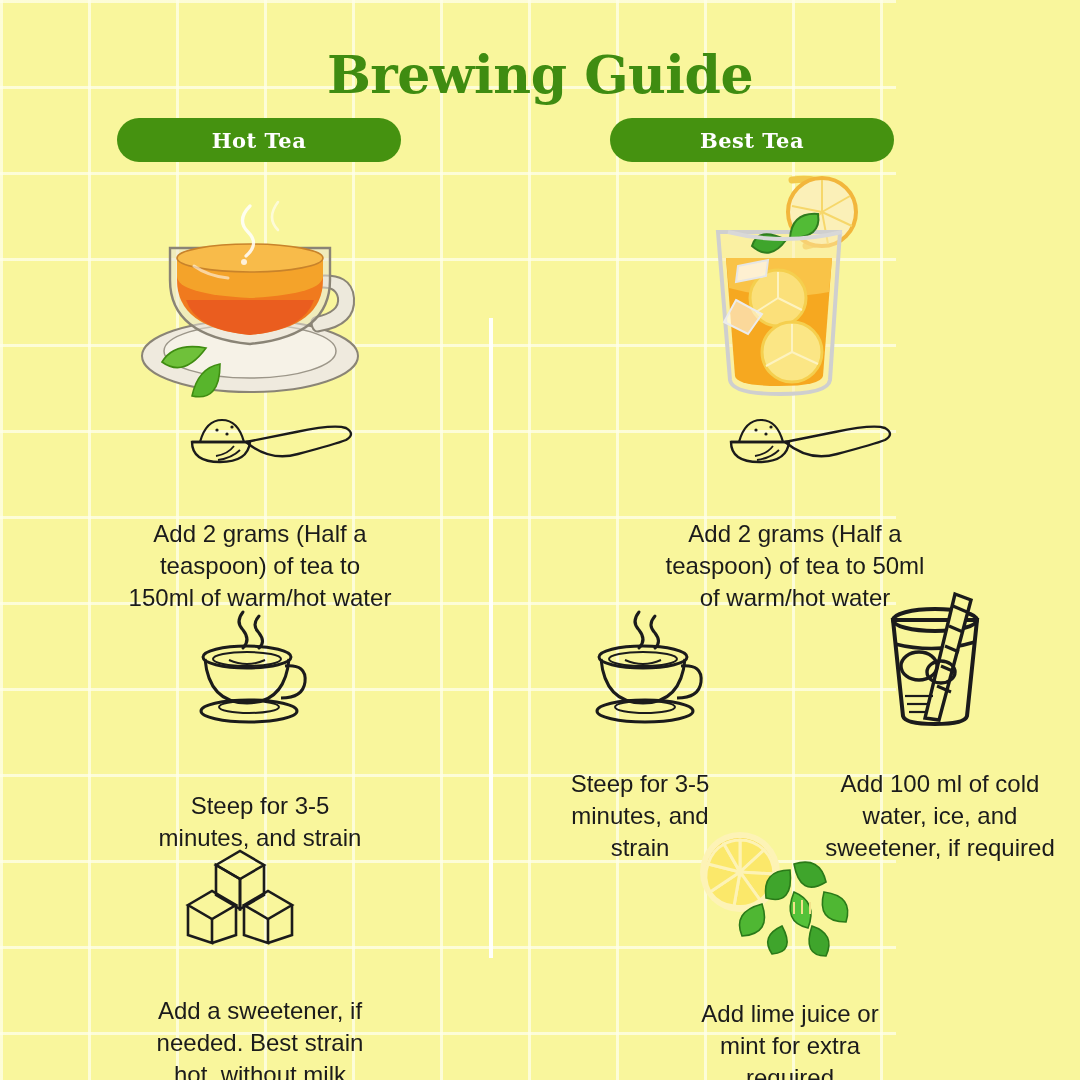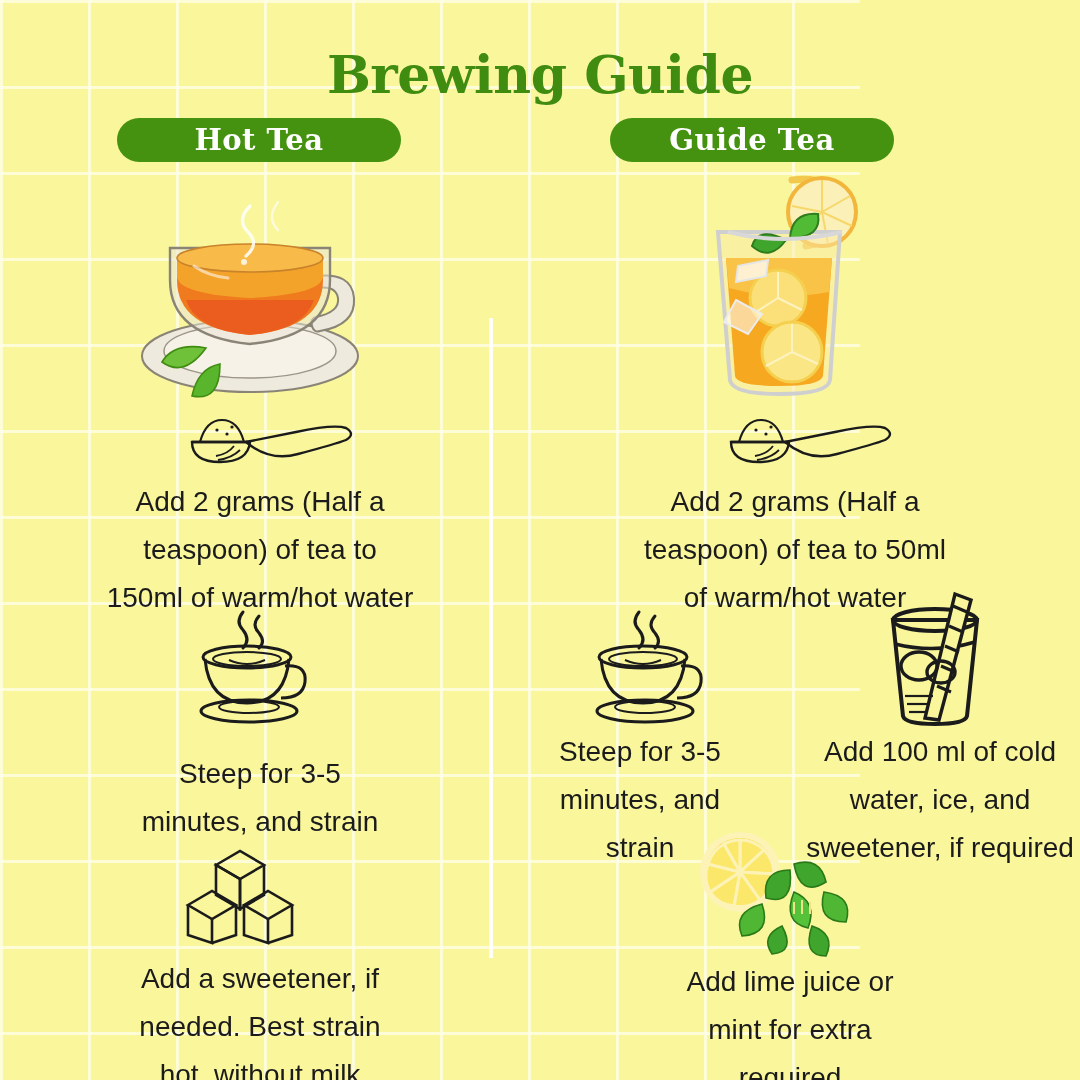--- a/index.html
+++ b/index.html
@@ -9,39 +9,40 @@
     font-family:"Liberation Sans", sans-serif;
     overflow:hidden;
   }
   #page{
     position:relative;
     width:860px;height:1080px;
     background:
       repeating-linear-gradient(to right, rgba(255,255,235,0.75) 0 3px, rgba(255,255,255,0) 3px 88px),
       repeating-linear-gradient(to bottom, rgba(255,255,235,0.75) 0 3px, rgba(255,255,255,0) 3px 86px),
       #f9f69c;
+    padding-left: 36px;
   }
   .title{
     position:absolute;left:0;top:44px;width:1080px;
     text-align:center;
     font-family:"DejaVu Serif", serif;
     font-weight:bold;
     font-size:52px;
     letter-spacing:-0.5px;
     color:#3f8c11;
   }
   .pill{
     position:absolute;
     height:44px;
     border-radius:24px;
     background:#459210;
     color:#ffffff;
     font-family:"DejaVu Serif", serif;
     font-weight:bold;
-    font-size:29px;
+    font-size:21px;
     display:flex;align-items:center;justify-content:center;
     letter-spacing:0.5px;
   }
   #pill-hot{left:117px;top:118px;width:284px;}
   #pill-iced{left:610px;top:118px;width:284px;}
 
   .divider{
     position:absolute;
     left:489px;top:318px;
     width:4px;height:640px;
@@ -49,24 +50,25 @@
     opacity:0.95;
   }
 
   .col{position:absolute;top:0;}
   #col-left{left:0;width:490px;}
   #col-right{left:490px;width:590px;}
 
   .step-text{
     position:absolute;
     color:#1b1b1b;
-    font-size:28px;
-    line-height:48px;
+    font-size:24px;
+    line-height:32px;
     text-align:center;
     white-space:pre-line;
+    margin-top:40px;
   }
   .icon-wrap{position:absolute;}
 
   
   #art-hotcup{left:128px;top:196px;width:250px;height:205px;}
   #ic-spoon-l{left:186px;top:412px;width:165px;height:55px;}
   #txt-l1{left:60px;top:478px;width:400px;}
   #ic-cup-l{left:189px;top:604px;width:130px;height:122px;}
   #txt-l2{left:85px;top:750px;width:350px;}
   #ic-sugar-l{left:176px;top:843px;width:128px;height:104px;}
@@ -86,21 +88,21 @@
   svg{display:block;width:100%;height:100%;overflow:visible;}
 </style>
 </head>
 <body>
 
 <div id="page">
 
   <div class="title">Brewing Guide</div>
 
   <div class="pill" id="pill-hot">Hot Tea</div>
-  <div class="pill" id="pill-iced">Guide Tea</div>
+  <div class="pill" id="pill-iced">Best Tea</div>
 
   <div class="divider"></div>
 
   <div class="col" id="col-left">
 
     <div class="icon-wrap" id="art-hotcup">
       <svg viewBox="0 0 250 205">
         <ellipse cx="122" cy="160" rx="108" ry="36" fill="#efeade" stroke="#8a8476" stroke-width="2"></ellipse>
         <ellipse cx="122" cy="155" rx="86" ry="27" fill="#f6f2e7" stroke="#9c9689" stroke-width="1.5"></ellipse>
         <path d="M188 80 q36 -4 38 22 q2 27 -34 33 q-6 2 -8 -5 q-2 -7 4 -9 q24 -5 22 -19 q-2 -13 -22 -10 z" fill="#ede9dc" stroke="#8a8476" stroke-width="2"></path>

